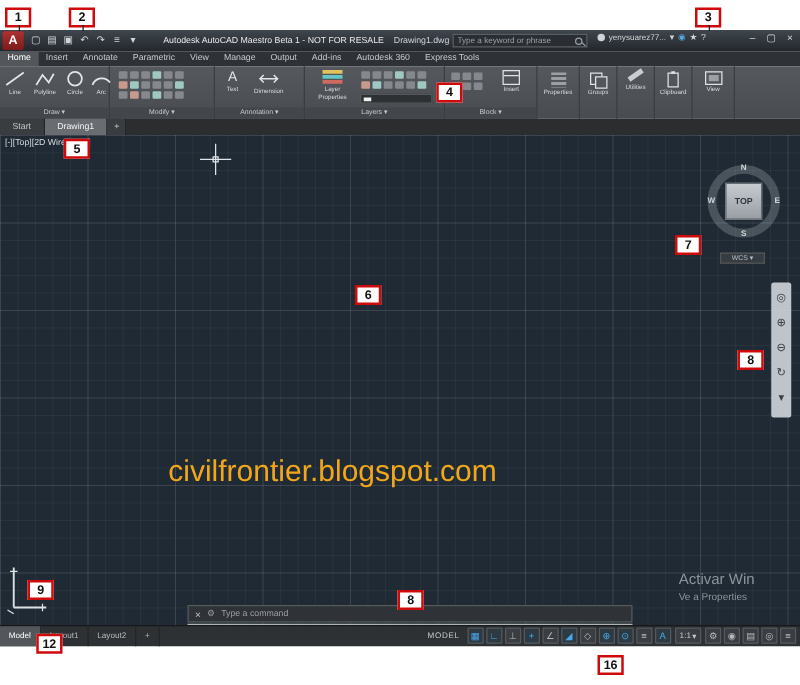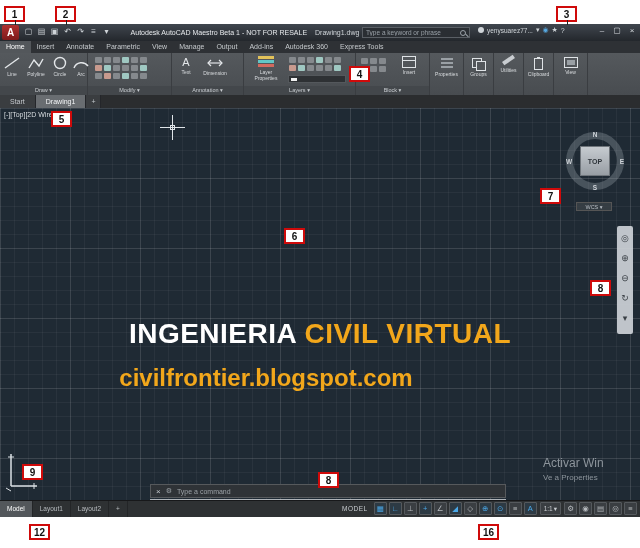--- a/index.html
+++ b/index.html
@@ -108,21 +108,21 @@
   .vc-s { left: 50%; bottom: -1px; transform: translateX(-50%); }
   .vc-w { left: 0; top: 50%; transform: translateY(-50%); }
   .vc-e { right: 0; top: 50%; transform: translateY(-50%); }
   .wcs { position: absolute; left: 576px; top: 94px; width: 36px; height: 9px; background: rgba(58,65,71,0.85);
          border: 1px solid #555; color: #b8bec4; font-size: 5.5px; text-align: center; line-height: 8px; }
   .navbar { position: absolute; left: 617px; top: 118px; width: 16px; height: 108px;
             background: rgba(208,213,218,0.9); border-radius: 2px; padding-top: 2px; }
   .navbar span { display: block; height: 20px; line-height: 20px; text-align: center; font-size: 9px; color: #3a4046; }
   .wm1 { position: absolute; left: 0; top: 210px; width: 640px; text-align: center; font-size: 28px;
          font-weight: bold; letter-spacing: 0.5px; color: #fff; }
-  .wm2 { position: absolute; left: 0; top: 256px; width: 532px; text-align: center; font-size: 24px; font-weight: bold; }
+  .wm2 { position: absolute; left: 0; top: 256px; width: 532px; text-align: center; font-size: 24px; font-weight: normal; }
   .accent { color: #f2a71b; }
   .act1 { position: absolute; left: 543px; top: 348px; font-size: 12px; color: #8d959c; }
   .act2 { position: absolute; left: 543px; top: 365px; font-size: 8px; color: #8d959c; }
   .ucs { position: absolute; left: 4px; top: 342px; }
   .cmdbar { position: absolute; left: 150px; top: 376px; width: 356px; height: 14px; background: #2f3337;
             border: 1px solid #56595c; display: flex; align-items: center; gap: 5px; padding: 0 5px;
             font-size: 7px; color: #9aa0a5; }
   .cmd-close { color: #c2c7cb; font-size: 8px; }
   .cmd-gear { font-size: 7px; color: #9aa0a5; }
   .cmd-text { flex: 1; }
@@ -335,24 +335,20 @@
     <div class="wcs">WCS ▾</div>
 
     <div class="navbar" id="navbar">
         <span class="nav-ic">◎</span>
         <span class="nav-ic">⊕</span>
         <span class="nav-ic">⊖</span>
         <span class="nav-ic">↻</span>
         <span class="nav-ic">▾</span>
       </div>
 
-    <div class="wm1">
-      <span>INGENIERIA</span>
-      <span class="accent">CIVIL VIRTUAL</span>
-    </div>
     <div class="wm2 accent">civilfrontier.blogspot.com</div>
 
     <div class="act1">Activar Win</div>
     <div class="act2">Ve a Properties</div>
 
     <svg class="ucs" width="36" height="42">
       <line x1="7" y1="4" x2="7" y2="36" stroke="#dde2e6" stroke-width="1.5"></line>
       <line x1="7" y1="36" x2="33" y2="36" stroke="#dde2e6" stroke-width="1.5"></line>
       <line x1="4" y1="7" x2="10" y2="7" stroke="#dde2e6" stroke-width="1"></line>
       <line x1="30" y1="33" x2="30" y2="39" stroke="#dde2e6" stroke-width="1"></line>
@@ -407,15 +403,15 @@
   <div class="callout tick" style="left:55px;top:6px;">2</div>
   <div class="callout tick" style="left:556px;top:6px;">3</div>
   <div class="callout" style="left:349px;top:66px;">4</div>
   <div class="callout" style="left:51px;top:111px;">5</div>
   <div class="callout" style="left:284px;top:228px;">6</div>
   <div class="callout" style="left:540px;top:188px;">7</div>
   <div class="callout" style="left:590px;top:280px;">8</div>
   <div class="callout" style="left:22px;top:464px;">9</div>
   <div class="callout" style="left:318px;top:472px;">8</div>
   <div class="callout" style="left:478px;top:524px;">16</div>
-  <div class="callout" style="left:29px;top:524px;">12</div>
+  <div class="callout" style="left:29px;top:507px;">12</div>
 
 </div>
 
 </body></html>

